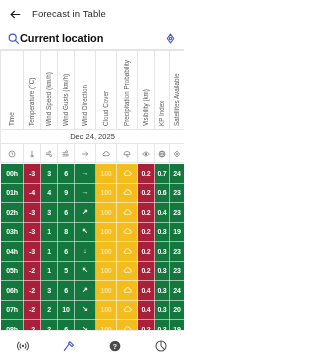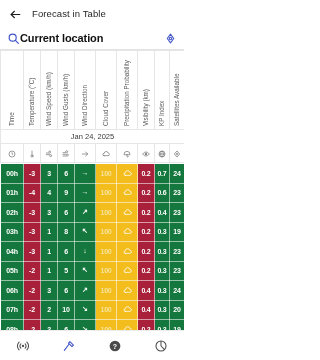--- a/index.html
+++ b/index.html
@@ -179,21 +179,21 @@
           <th>
               <span class="vlabel">KP Index</span>
             </th>
           <th>
               <span class="vlabel">Satellites Available</span>
             </th>
         </tr>
       </thead>
       <tbody>
         <tr class="date-row">
-          <td colspan="10">Jan 24, 2025</td>
+          <td colspan="10">Dec 24, 2025</td>
         </tr>
         <tr class="icon-row">
           <td>
             <svg viewBox="0 0 24 24" fill="none" stroke="currentColor" stroke-width="2">
                 <circle cx="12" cy="12" r="9"></circle>
                 <polyline points="12 7 12 12 15.5 14"></polyline>
               </svg>
           </td>
           <td>
             <svg viewBox="0 0 24 24" fill="none" stroke="currentColor" stroke-width="2" stroke-linecap="round">

